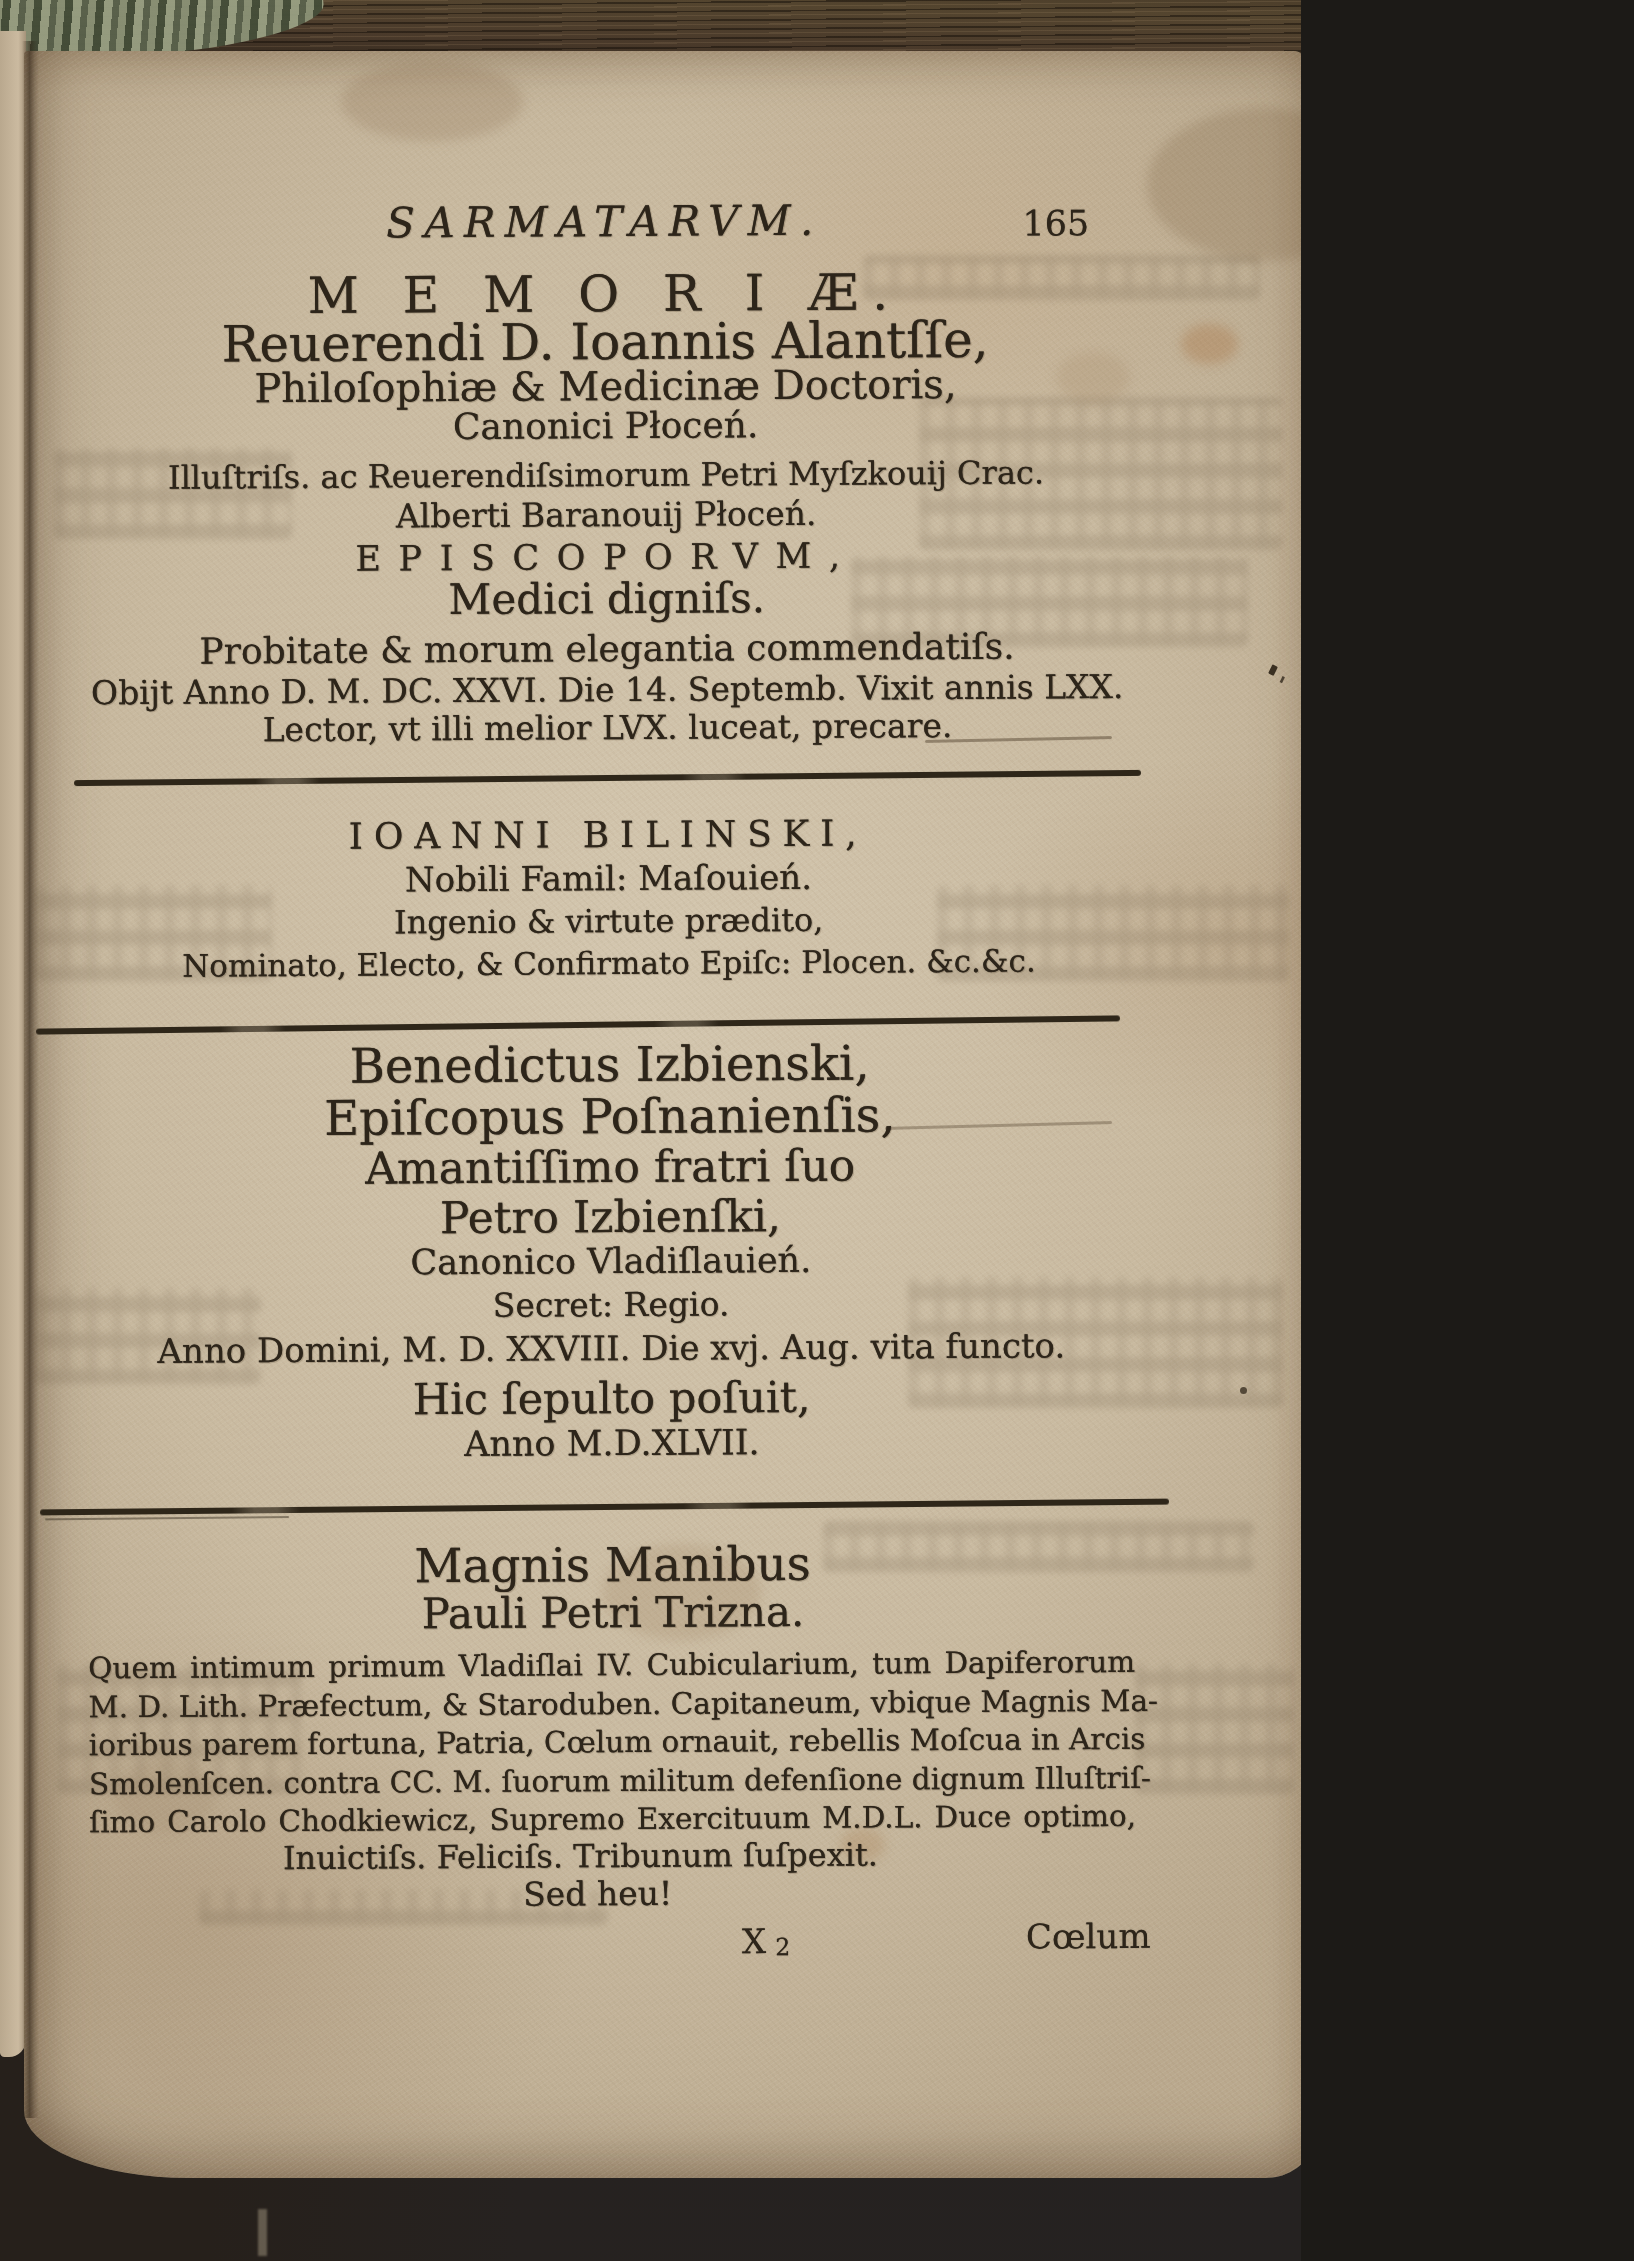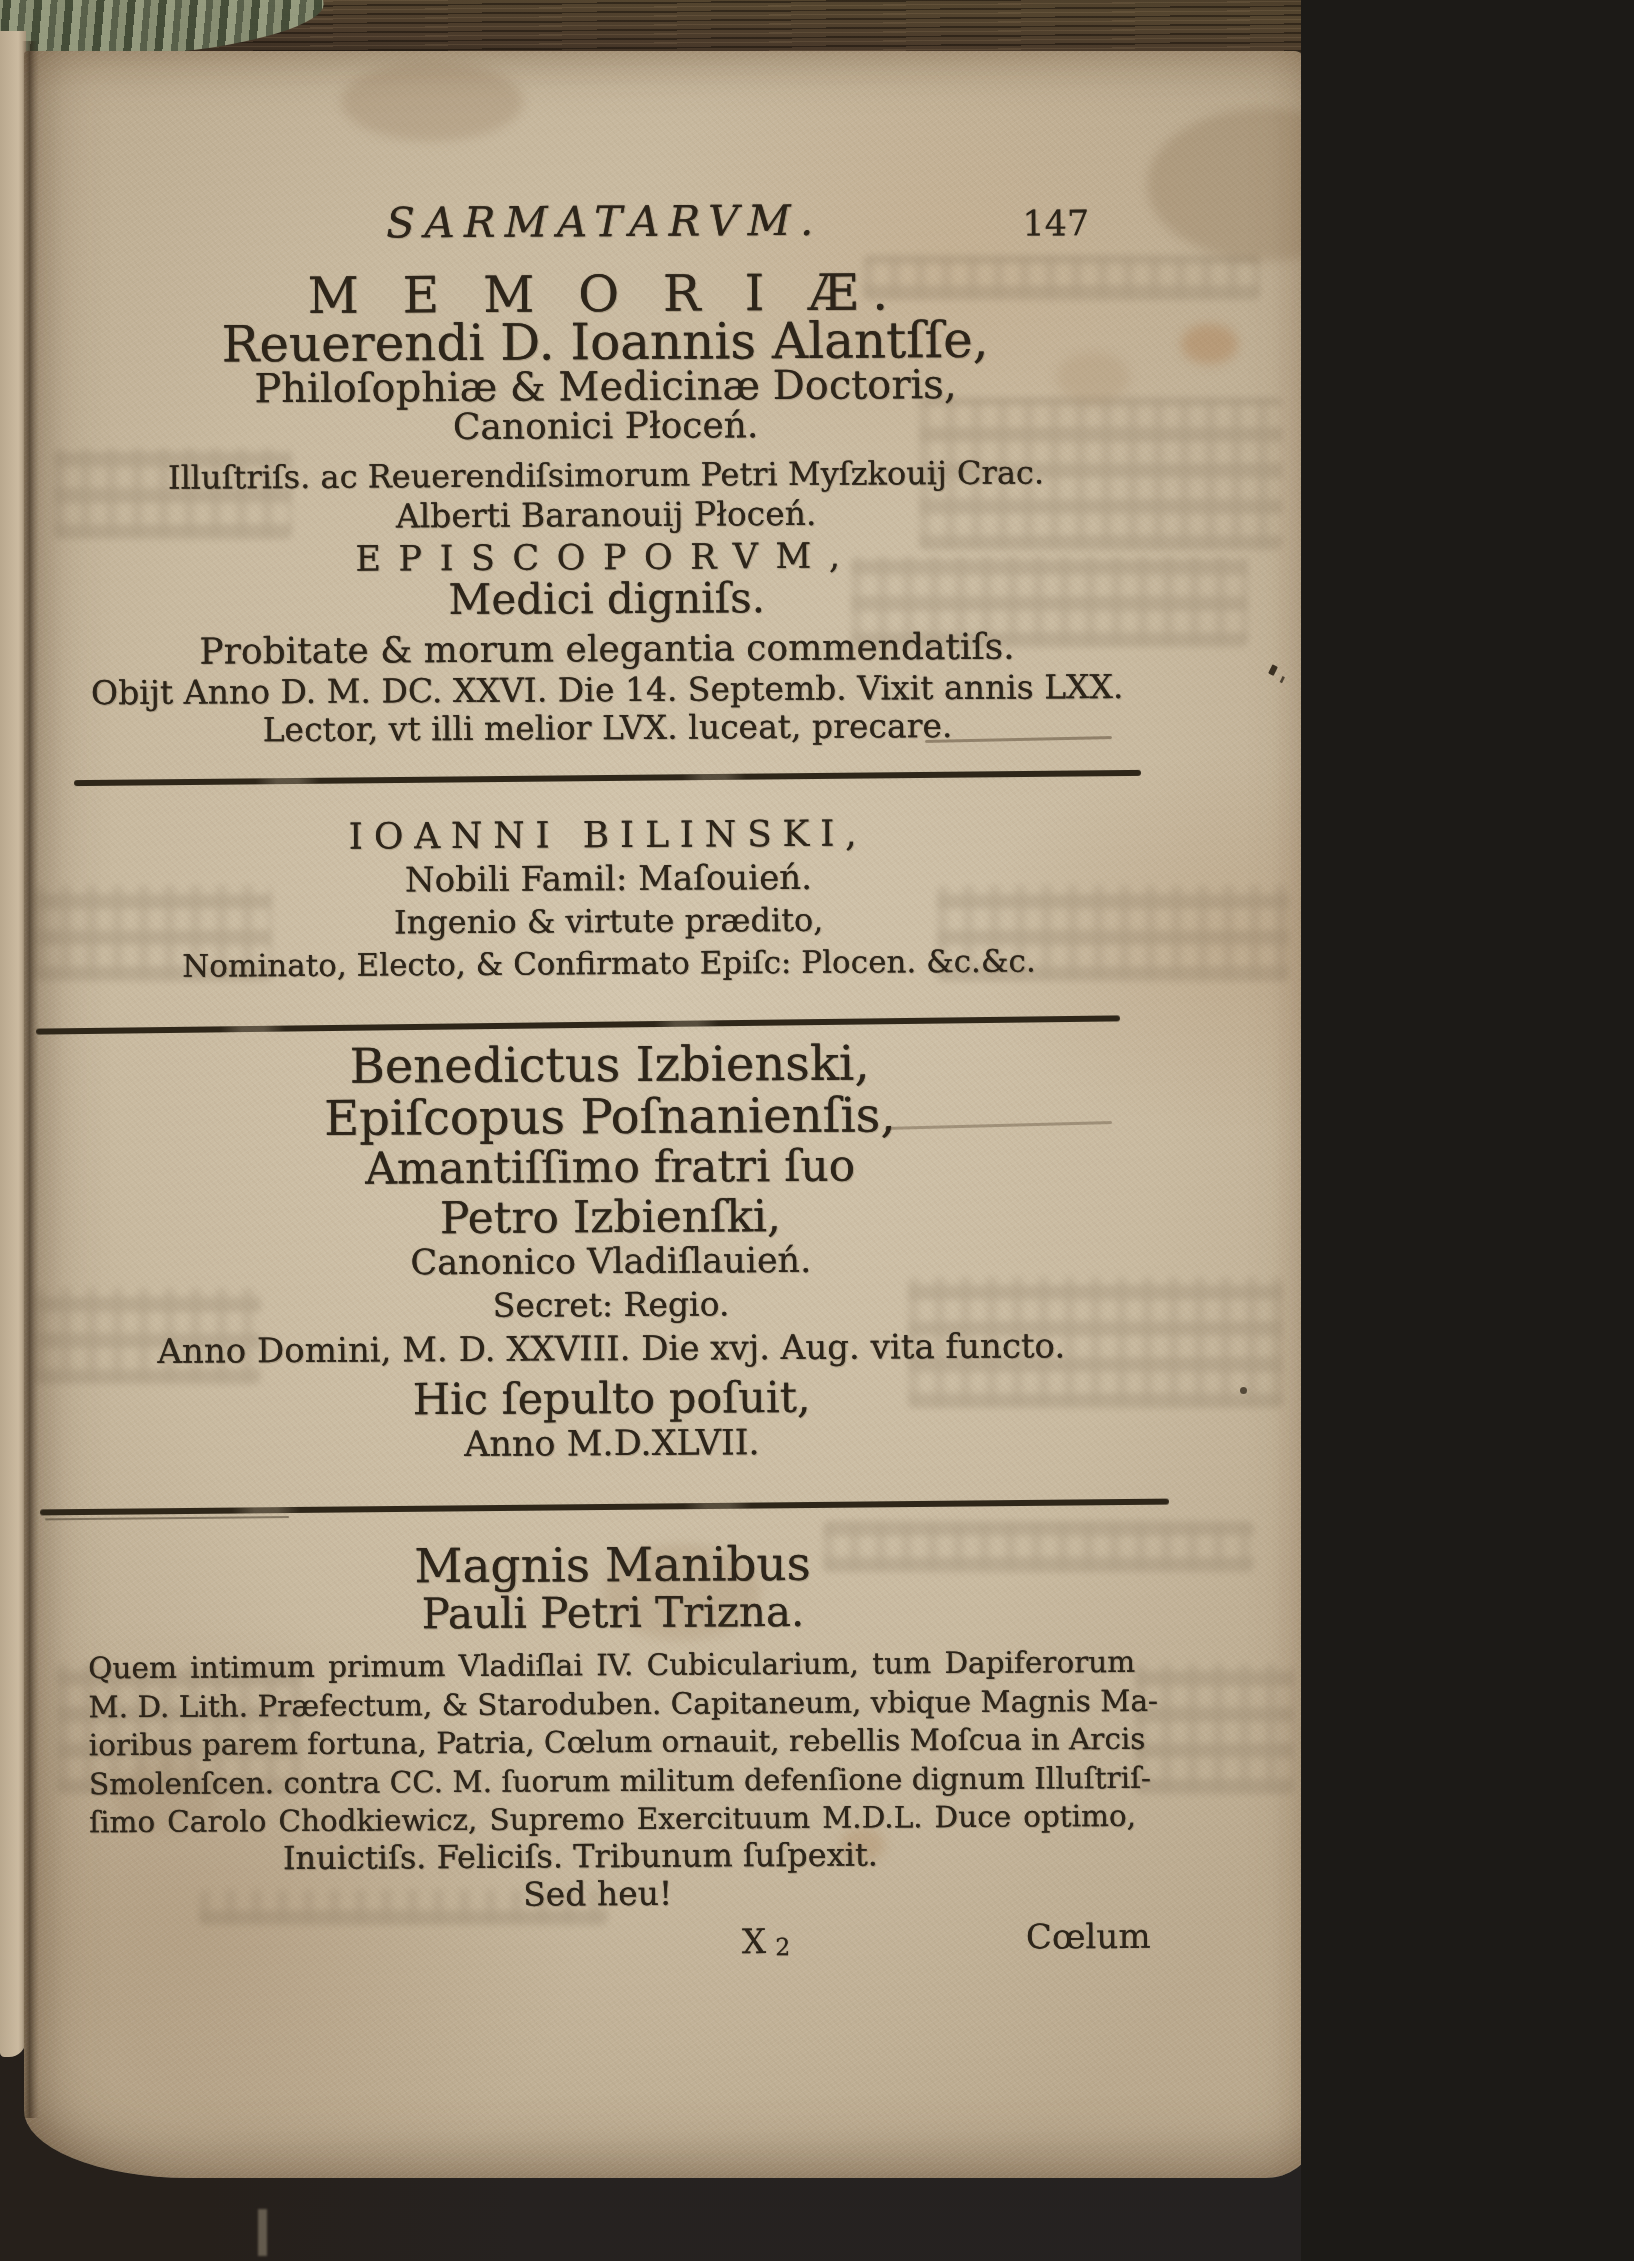--- a/index.html
+++ b/index.html
@@ -141,21 +141,21 @@
 
   <div class="rule" style="left:74px;top:775px;width:1067px;transform:rotate(-.55deg);"></div>
   <div class="rule" style="left:36px;top:1022px;width:1084px;transform:rotate(-.7deg);"></div>
   <div class="rule rule-double" style="left:40px;top:1504px;width:1129px;transform:rotate(-.55deg);"></div>
   <div class="dash" style="left:925px;top:738px;width:187px;transform:rotate(-1.2deg);"></div>
   <div class="dash" style="left:885px;top:1124px;width:227px;opacity:.75;transform:rotate(-1.5deg);"></div>
 
   <div class="content">
 
     <div class="ln hdr" style="top:196px;font-size:42px;">SARMATARVM.</div>
-    <div class="pageno" style="left:1028px;top:205px;font-size:35px;">147</div>
+    <div class="pageno" style="left:1028px;top:205px;font-size:35px;">165</div>
 
     <div class="ln sp1" style="top:264px;font-size:50px;">M E M O R I Æ.</div>
     <div class="ln" style="top:312px;font-size:50px;">Reuerendi D. Ioannis Alantſſe,</div>
     <div class="ln" style="top:362px;font-size:40px;">Philoſophiæ &amp; Medicinæ Doctoris,</div>
     <div class="ln" style="top:404px;font-size:36px;">Canonici Płoceń.</div>
     <div class="ln" style="top:455px;font-size:32px;">Illuſtriſs. ac Reuerendiſsimorum Petri Myſzkouij Crac.</div>
     <div class="ln" style="top:494px;font-size:33px;">Alberti Baranouij Płoceń.</div>
     <div class="ln sp2" style="top:536px;font-size:35px;">EPISCOPORVM,</div>
     <div class="ln" style="top:573px;font-size:42px;">Medici digniſs.</div>
     <div class="ln" style="top:627px;font-size:36px;">Probitate &amp; morum elegantia commendatiſs.</div>

